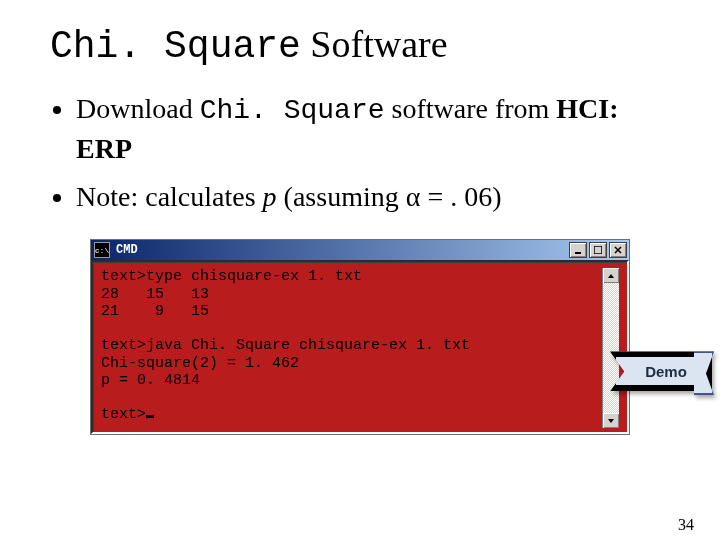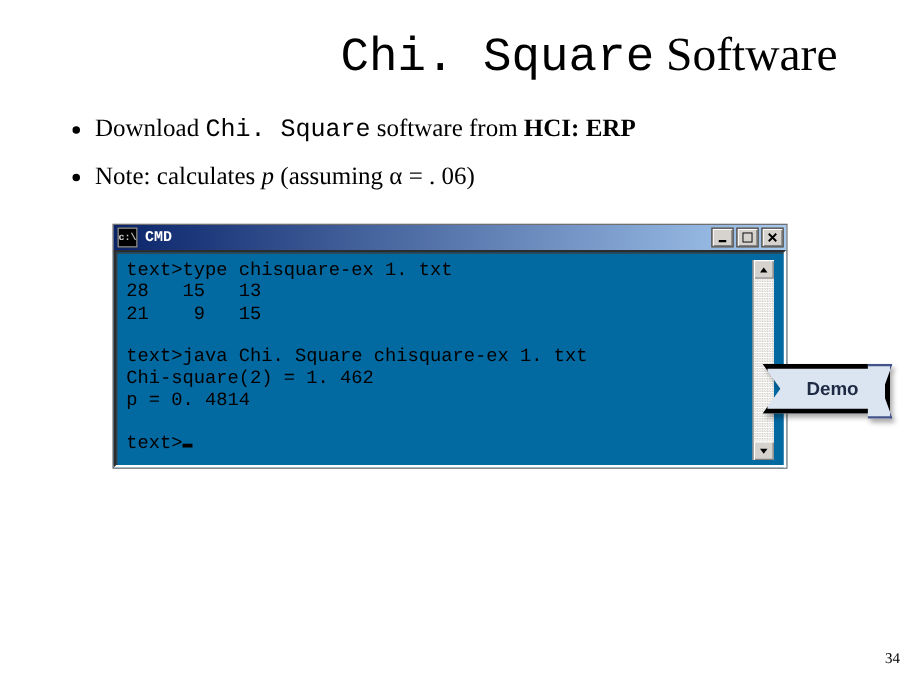--- a/index.html
+++ b/index.html
@@ -9,34 +9,34 @@
     background: #fff;
     font-family: "Times New Roman", Times, serif;
     position: relative;
     overflow: hidden;
   }
   .slide {
     padding: 10px 50px 0 50px;
   }
   .title {
     font-size: 38px;
-    text-align: right;
+    text-align: left;
     margin: 12px 0 22px 0;
     font-weight: normal;
   }
   .title .mono {
     font-family: "Courier New", Courier, monospace;
   }
   ul.bullets {
     list-style: disc;
     padding-left: 26px;
     margin: 0 0 24px 0;
   }
   ul.bullets li {
-    font-size: 20px;
+    font-size: 28px;
     margin: 8px 0 10px 0;
     line-height: 1.35;
   }
   .mono {
     font-family: "Courier New", Courier, monospace;
   }
   .ital { font-style: italic; }
   .bold { font-weight: bold; }
 
   
@@ -76,21 +76,21 @@
     width: 16px; height: 14px;
     background: #d6d3ce;
     border: 1px solid #404040;
     box-shadow: inset 1px 1px 0 #fff, inset -1px -1px 0 #808080;
     margin-left: 2px;
     display: flex; align-items: center; justify-content: center;
     color: #000;
   }
   .win-btn svg { display: block; }
   .cmd-body {
-    background: #0369a1;
+    background: #b91c1c;
     border: 2px inset #d6d3ce;
     border-left-color: #808080;
     border-top-color: #808080;
     border-right-color: #fff;
     border-bottom-color: #fff;
     box-shadow: inset 1px 1px 0 #404040;
     margin: 0;
     padding: 6px 8px 4px 8px;
     min-height: 160px;
     display: flex;
@@ -129,21 +129,21 @@
     position: absolute;
     top: 112px;
     right: -82px;
     width: 102px;
     height: 40px;
     filter: drop-shadow(2px 3px 2px rgba(0,0,0,0.35));
   }
   .demo-ribbon-body {
     position: absolute; inset: 0;
     background: #dbe5f1;
-    border: 4px solid #000000;
+    border: 6px solid #000000;
     clip-path: polygon(0 0, 100% 0, 100% 100%, 0 100%, 14% 50%);
     display:flex; align-items:center; justify-content:center;
     padding-left:10px;
   }
   .demo-ribbon::before, .demo-ribbon::after {
     content:"";
     position:absolute;
     width:0; height:0;
   }
   .demo-text {
@@ -156,23 +156,23 @@
     position:absolute;
     right:-2px; top:0; height:100%; width:18px;
     background:#dbe5f1;
     border:2px solid #43538b;
     border-left:none;
     clip-path: polygon(0 0, 100% 0, 60% 50%, 100% 100%, 0 100%);
   }
 
   .pagenum {
     position: absolute;
-    right: 0;
+    right: 26px;
     bottom: 6px;
-    font-size: 12px;
+    font-size: 16px;
     font-family: "Times New Roman", serif;
     color: #000;
   }
 </style>
 </head>
 <body>
 
 <div class="slide">
   <h1 class="title">
     <span class="mono">Chi. Square</span><span> Software</span>

